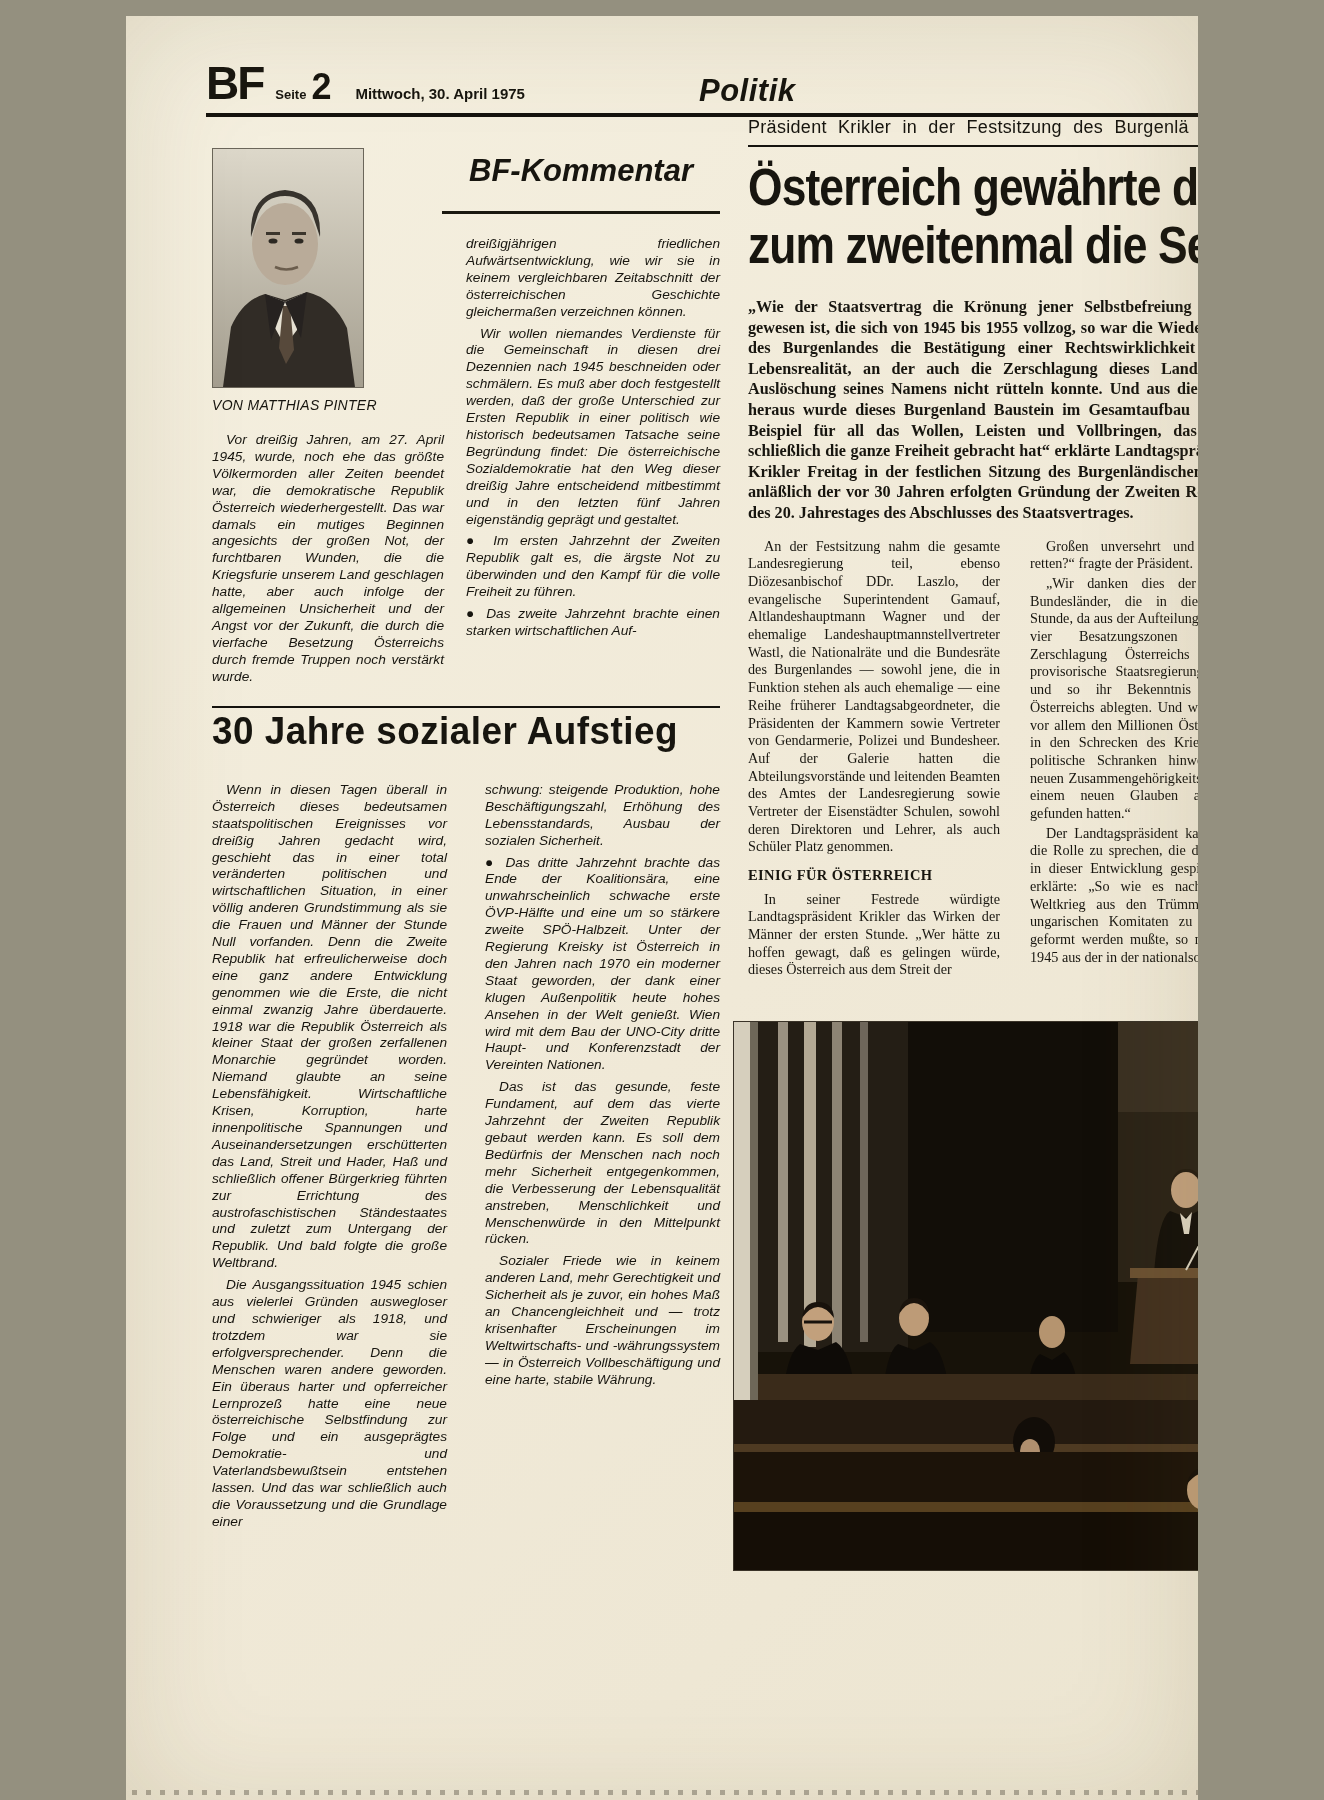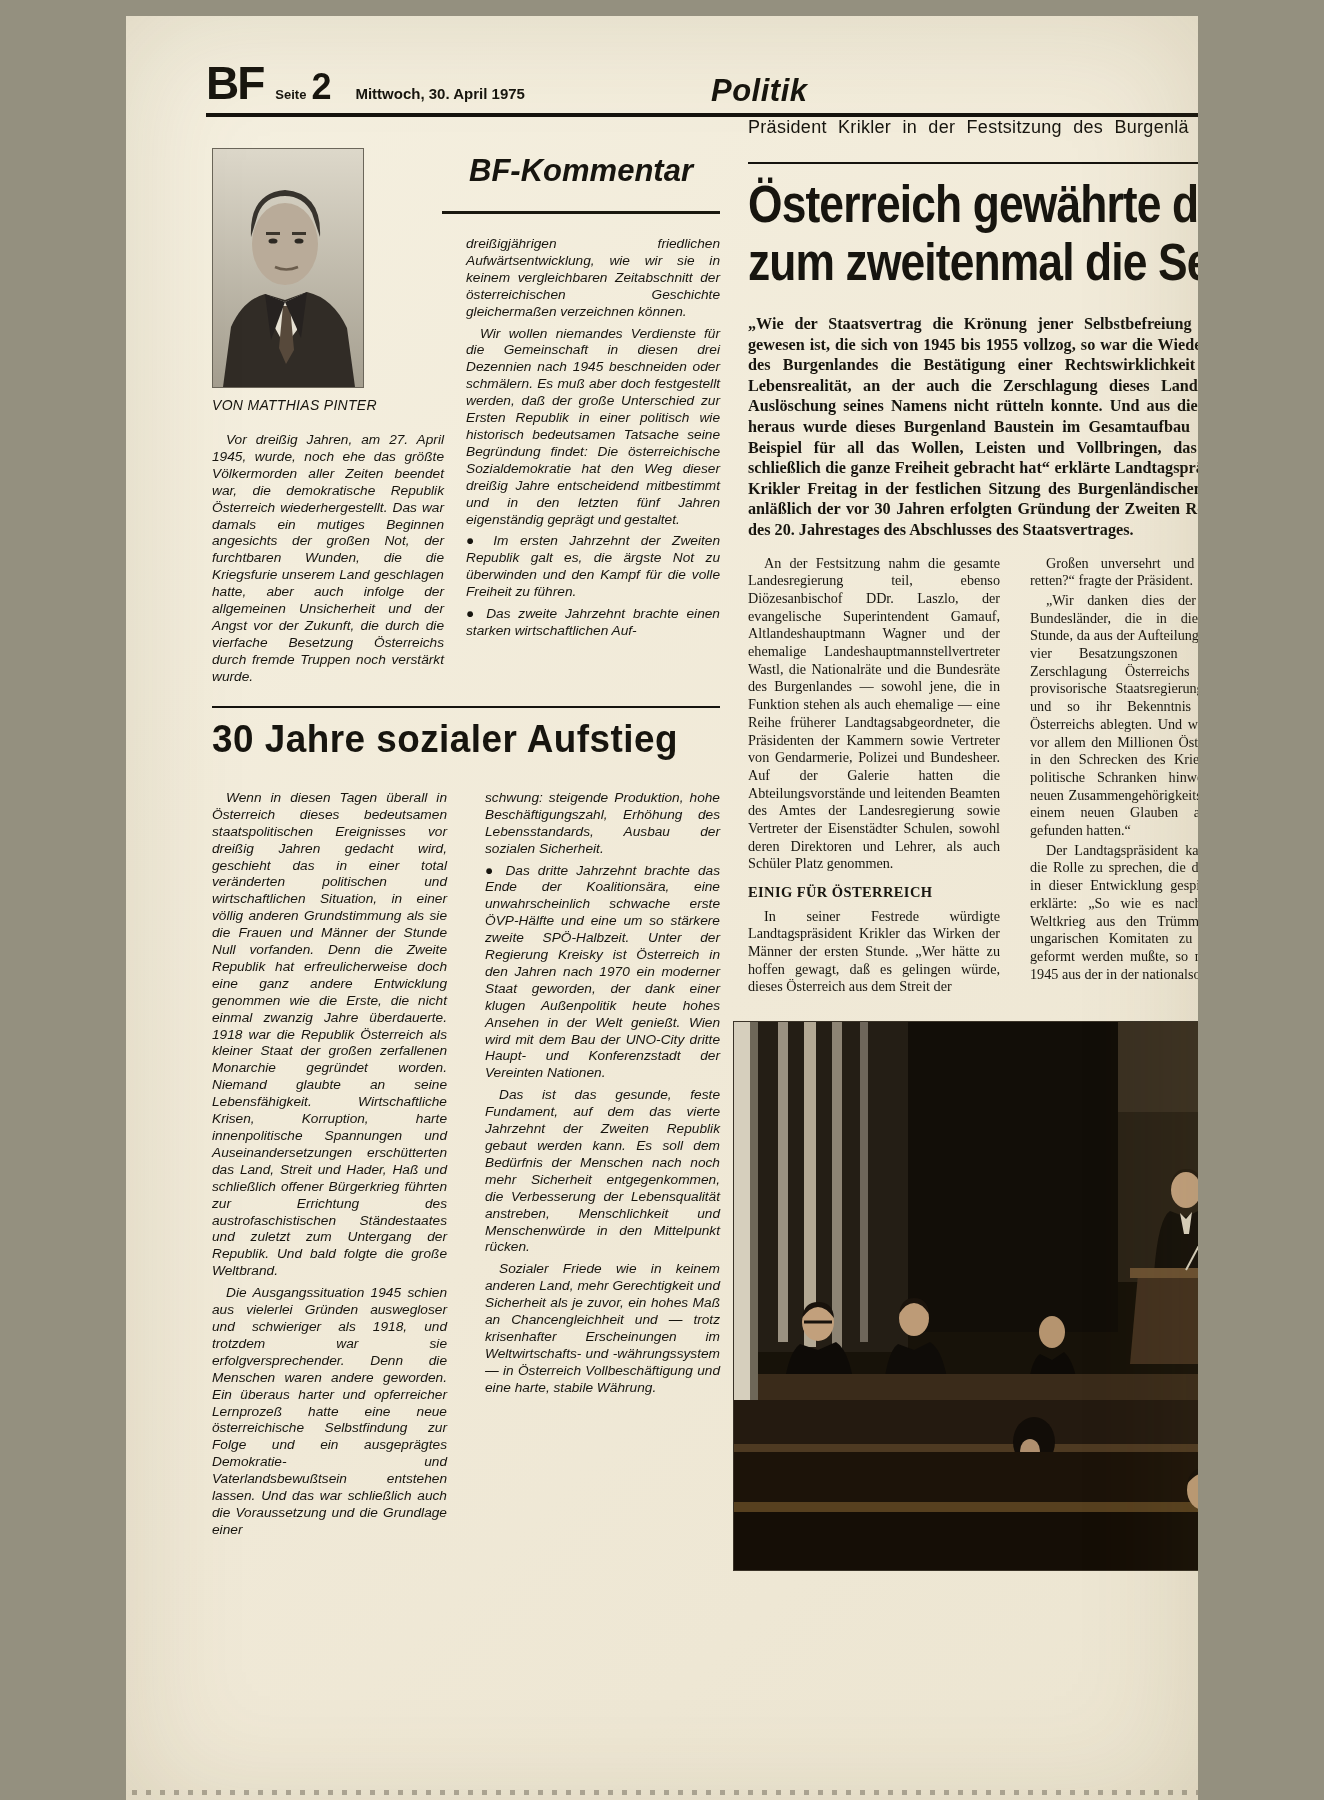--- a/index.html
+++ b/index.html
@@ -8,47 +8,47 @@
         background:linear-gradient(135deg,#f5f0e0 0%,#f0e9d7 55%,#ece5d1 100%)}
   .page::after{content:"";position:absolute;inset:0;box-shadow:inset 0 0 120px rgba(104,86,44,.17);pointer-events:none}
 
   
   .masthead{position:absolute;left:80px;top:42px;width:1074px;height:52px}
   .mast-row{position:absolute;left:0;bottom:4px;display:flex;align-items:baseline}
   .logo{font:bold 46px/1 "Liberation Sans",sans-serif;letter-spacing:-2px}
   .page-word{font:bold 13px/1 "Liberation Sans",sans-serif;margin-left:12px}
   .page-num{font:bold 36px/1 "Liberation Sans",sans-serif;margin-left:5px}
   .dateline{font:bold 15px/1 "Liberation Sans",sans-serif;margin-left:24px}
-  .section-title{position:absolute;left:505px;bottom:4px;font:italic bold 31px/1 "Liberation Sans",sans-serif;letter-spacing:.5px}
+  .section-title{position:absolute;left:493px;bottom:4px;font:italic bold 31px/1 "Liberation Sans",sans-serif;letter-spacing:.5px}
   .masthead-rule{position:absolute;left:80px;top:97px;width:1076px;height:4px;background:#15130e}
 
   
   .kommentar{position:absolute;left:86px;top:126px;width:508px;height:562px}
   .portrait{position:absolute;left:0;top:6px;width:150px;height:238px;border:1px solid #6b665a;background:#c9c3b4}
   .portrait svg{display:block;width:100%;height:100%}
   .kommentar-title{position:absolute;left:230px;top:12px;width:278px;margin:0;
         font:italic bold 31px/1.1 "Liberation Sans",sans-serif;text-align:center;
         padding-bottom:23px;border-bottom:3px solid #1a180f}
   .kommentar-col2{position:absolute;left:254px;top:94px;width:254px}
   .byline{position:absolute;left:0;top:256px;font:italic 14px/1 "Liberation Sans",sans-serif;letter-spacing:.3px}
   .kommentar-col1{position:absolute;left:0;top:290px;width:232px}
   .kom-p{font:italic 13.7px/16.9px "Liberation Sans",sans-serif;text-align:justify;margin:0 0 5px;hyphens:auto}
   .kom-p.indent{text-indent:14px}
 
   
-  .aufstieg{position:absolute;left:86px;top:690px;width:508px;border-top:2px solid #15130e;padding-top:12px}
+  .aufstieg{position:absolute;left:86px;top:690px;width:508px;border-top:2px solid #15130e;padding-top:4px}
   .aufstieg h1{margin:0;font:bold 38px/1.05 "Liberation Sans",sans-serif;white-space:nowrap;
         transform:scaleX(.97);transform-origin:0 0;letter-spacing:.5px}
   .aufstieg .cols{display:flex;gap:38px;margin-top:30px}
   .aufstieg .col{width:241px}
 
   
   .main-article{position:absolute;left:622px;top:102px;width:534px}
   .kicker{font:18px/1 "Liberation Sans",sans-serif;word-spacing:6px;letter-spacing:.3px;
-        padding-bottom:26px;border-bottom:2px solid #15130e;white-space:nowrap;overflow:hidden}
+        padding-bottom:9px;border-bottom:2px solid #15130e;white-space:nowrap;overflow:hidden}
   .headline-wrap{margin-top:12px;height:124px;overflow:hidden}
   .headline{margin:0;font:bold 51px/58px "Liberation Sans",sans-serif;letter-spacing:-1px;
         white-space:nowrap;transform:scaleX(.87);transform-origin:0 0}
   .lead{margin:14px 0 0;font:bold 16.2px/20.6px "Liberation Serif",serif;text-align:justify;hyphens:auto}
   .main-article .cols{display:flex;gap:30px;margin-top:14px}
   .main-article .col{width:256px;height:494px;overflow:hidden}
   .art-p{font:14.2px/17.7px "Liberation Serif",serif;text-align:justify;text-indent:16px;margin:0 0 2px;hyphens:auto}
   .subhead{margin:11px 0 6px;font:bold 14.5px/1.2 "Liberation Serif",serif;letter-spacing:.4px}
 
   

